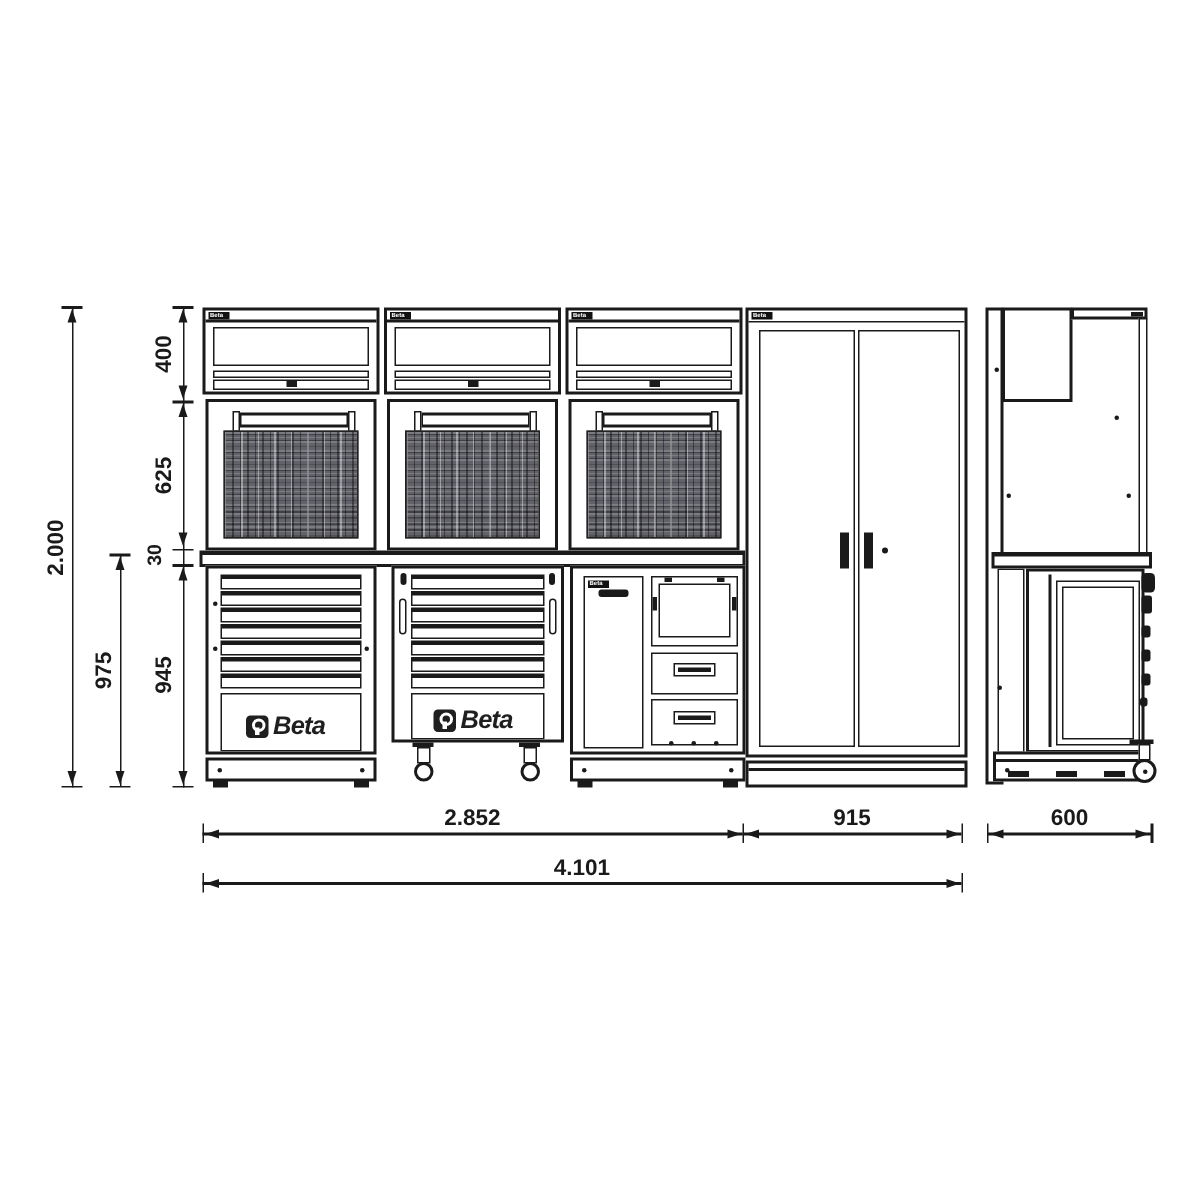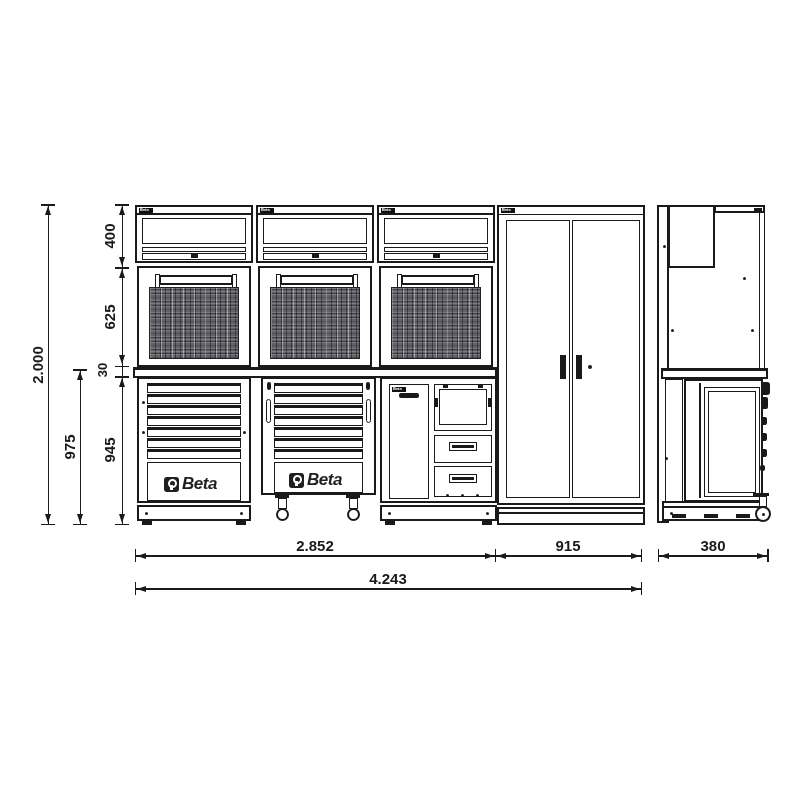--- a/index.html
+++ b/index.html
@@ -297,22 +297,22 @@
   <span class="ah l" style="left:497px;top:552.75px;"></span>
   <span class="ah r" style="left:631px;top:552.75px;"></span>
   <div class="dim" style="left:280px;top:538px;width:70px;">2.852</div>
   <div class="dim" style="left:538px;top:538px;width:60px;">915</div>
 
   <div class="abs line" style="left:134.5px;top:582px;width:1.5px;height:13px;"></div>
   <div class="abs line" style="left:640.5px;top:582px;width:1.5px;height:13px;"></div>
   <div class="abs line" style="left:135px;top:588px;width:506px;height:1.5px;"></div>
   <span class="ah l" style="left:137px;top:585.75px;"></span>
   <span class="ah r" style="left:631px;top:585.75px;"></span>
-  <div class="dim" style="left:353px;top:571px;width:70px;">4.243</div>
+  <div class="dim" style="left:353px;top:571px;width:70px;">4.101</div>
 
   <div class="abs line" style="left:657.5px;top:549px;width:1.5px;height:13px;"></div>
   <div class="abs line" style="left:767px;top:549px;width:1.5px;height:13px;"></div>
   <div class="abs line" style="left:658px;top:555px;width:110px;height:1.5px;"></div>
   <span class="ah l" style="left:660px;top:552.75px;"></span>
   <span class="ah r" style="left:757px;top:552.75px;"></span>
-  <div class="dim" style="left:683px;top:538px;width:60px;">380</div>
+  <div class="dim" style="left:683px;top:538px;width:60px;">600</div>
 
 </div>
 
 </body></html>

